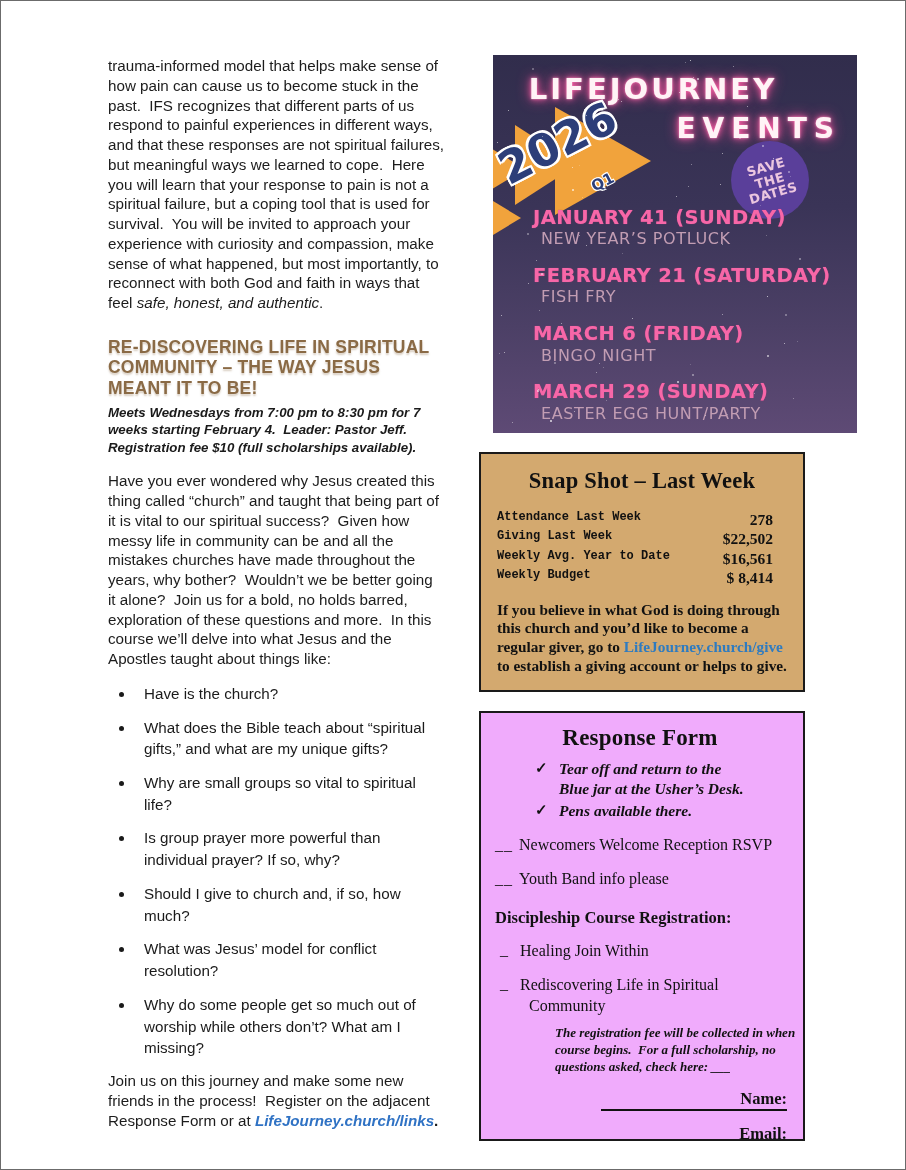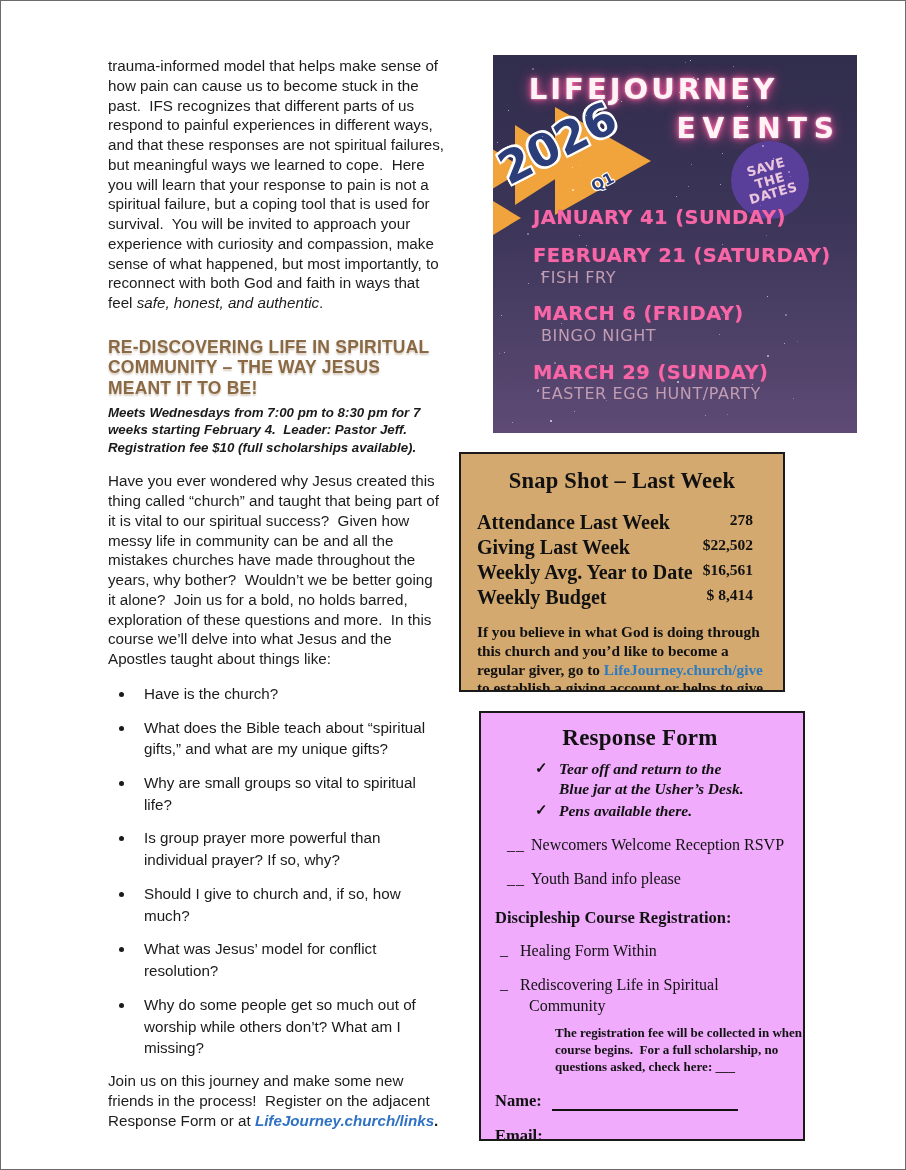--- a/index.html
+++ b/index.html
@@ -81,53 +81,53 @@
     color:#f767a8; letter-spacing:0.4px; white-space:nowrap;
     text-shadow:0 0 1px #b03e78;
   }
   .event-name {
     margin:2px 0 0 8px; font-family:"DejaVu Sans", sans-serif; font-size:16px; line-height:1.1;
     color:#c29db3; letter-spacing:0.6px; white-space:nowrap;
   }
 
   
   .snapshot {
-    position:absolute; left:458px; top:451px; width:326px; height:240px;
+    position:absolute; left:478px; top:451px; width:326px; height:240px;
     background:#d3a96f; border:2px solid #1a1a1a; padding:14px 16px 17px 16px;
     font-family:"Liberation Serif", serif; color:#111; overflow:hidden;
   }
   .box-title { text-align:center; font-weight:bold; font-size:22.5px; letter-spacing:0.2px; }
   .stats { margin-top:16px; }
   .stat-row { display:flex; justify-content:space-between; padding-right:14px; line-height:1.25; }
-  .stat-label { font-weight:bold; font-size:20px; }
+  .stat-label { font-weight:bold; font-size:12px;font-family:Liberation Mono, monospace; }
   .stat-value { font-weight:bold; font-size:15.5px; }
   .give { margin-top:13px; font-weight:bold; font-size:15.3px; line-height:1.23; }
   .link-bold { color:#2e7bc0; font-weight:bold; text-decoration:none; cursor:pointer; }
 
   
   .response {
     position:absolute; left:478px; top:710px; width:326px; height:430px;
     background:#f0abfc; border:2px solid #1a1a1a; padding:12px 16px 10px 12px;
     font-family:"Liberation Serif", serif; color:#111; overflow:hidden;
   }
   .response .box-title { font-size:23px; }
   .checklist { margin:8px 0 0 42px; }
   .check-item { display:flex; margin-bottom:2px; }
   .check-glyph { width:24px; font-size:15px; font-weight:bold; flex:none; }
   .check-text { font-weight:bold; font-style:italic; font-size:15.5px; line-height:1.28; }
-  .blank-item { display:flex; margin-top:16px; margin-left:14px; }
+  .blank-item { display:flex; margin-top:16px; margin-left:2px; }
   .blank-prefix { width:24px; flex:none; font-size:16px; letter-spacing:1px; }
   .blank-label { font-size:16px; }
   .section-title { margin-top:20px; margin-left:2px; font-weight:bold; font-size:16.5px; }
   .course-item { display:flex; margin-top:13px; margin-left:7px; }
   .course-prefix { width:20px; flex:none; font-size:16px; }
   .course-line2 { display:block; margin-left:9px; }
   .course-text { font-size:16px; line-height:1.3; }
-  .note { margin:8px 0 0 62px; width:248px; font-weight:bold; font-size:13px; line-height:1.3; }
-  .field-row { display:flex; align-items:flex-end; margin-top:13px; margin-left:2px; height:22px; }
+  .note { margin:8px 0 0 62px; width:248px; font-weight:bold; font-size:13px; line-height:1.3;font-style:italic; }
+  .field-row { display:flex; align-items:flex-end; margin-top:13px; margin-left:2px; height:22px;flex-direction:column; }
   .field-label { font-weight:bold; font-size:16.5px; flex:none; }
   .field-line { margin-left:10px; width:186px; border-bottom:2px solid #111; height:16px; }
 </style>
 </head>
 <body>
 
 <div class="page">
 
   <div class="col-left">
     <p class="body-text prewrap"><span>trauma-informed model that helps make sense of how pain can cause us to become stuck in the past.  IFS recognizes that different parts of us respond to painful experiences in different ways, and that these responses are not spiritual failures, but meaningful ways we learned to cope.  Here you will learn that your response to pain is not a spiritual failure, but a coping tool that is used for survival.  You will be invited to approach your experience with curiosity and compassion, make sense of what happened, but most importantly, to reconnect with both God and faith in ways that feel </span><em>safe, honest, and authentic</em><span>.</span></p>
@@ -161,20 +161,21 @@
     <div class="year">2026</div>
     <div class="quarter">Q1</div>
     <div class="badge">
       <span class="badge-text pre">SAVE
 THE
 DATES</span>
     </div>
     <div class="events">
       <div class="event">
         <div class="event-date">JANUARY 41 (SUNDAY)</div>
+        <div class="event-name">NEW YEAR’S POTLUCK</div>
       </div>
       <div class="event">
         <div class="event-date">FEBRUARY 21 (SATURDAY)</div>
         <div class="event-name">FISH FRY</div>
       </div>
       <div class="event">
         <div class="event-date">MARCH 6 (FRIDAY)</div>
         <div class="event-name">BINGO NIGHT</div>
       </div>
       <div class="event">
@@ -300,21 +301,21 @@
     </div>
     <div class="blank-item">
       <span class="blank-prefix">__</span>
       <span class="blank-label">Youth Band info please</span>
     </div>
 
     <div class="section-title">Discipleship Course Registration:</div>
 
     <div class="course-item">
       <span class="course-prefix">_</span>
-      <span class="course-text">Healing Form Within</span>
+      <span class="course-text">Healing Join Within</span>
     </div>
     <div class="course-item">
       <span class="course-prefix">_</span>
       <span class="course-text"><span>Rediscovering Life in Spiritual</span><span class="course-line2">Community</span></span>
     </div>
 
     <p class="note prewrap">The registration fee will be collected in when course begins.  For a full scholarship, no questions asked, check here: ___</p>
 
     <div class="field-row">
       <span class="field-label">Name:</span>

